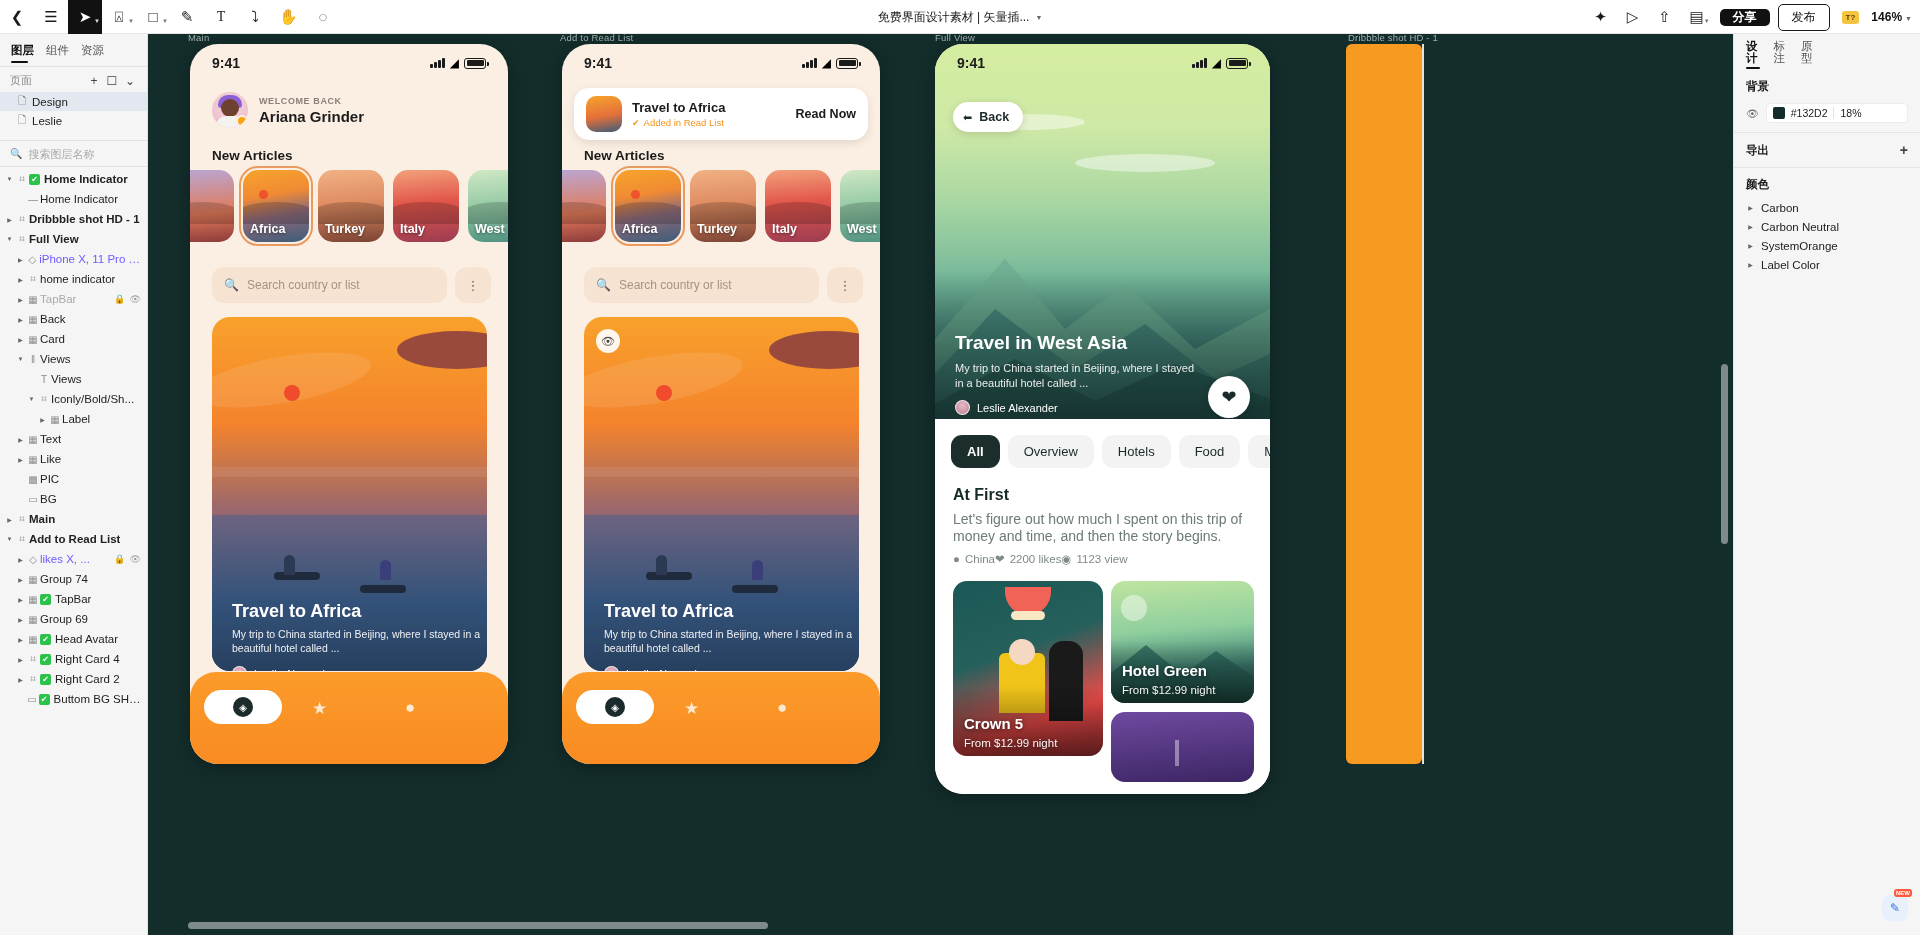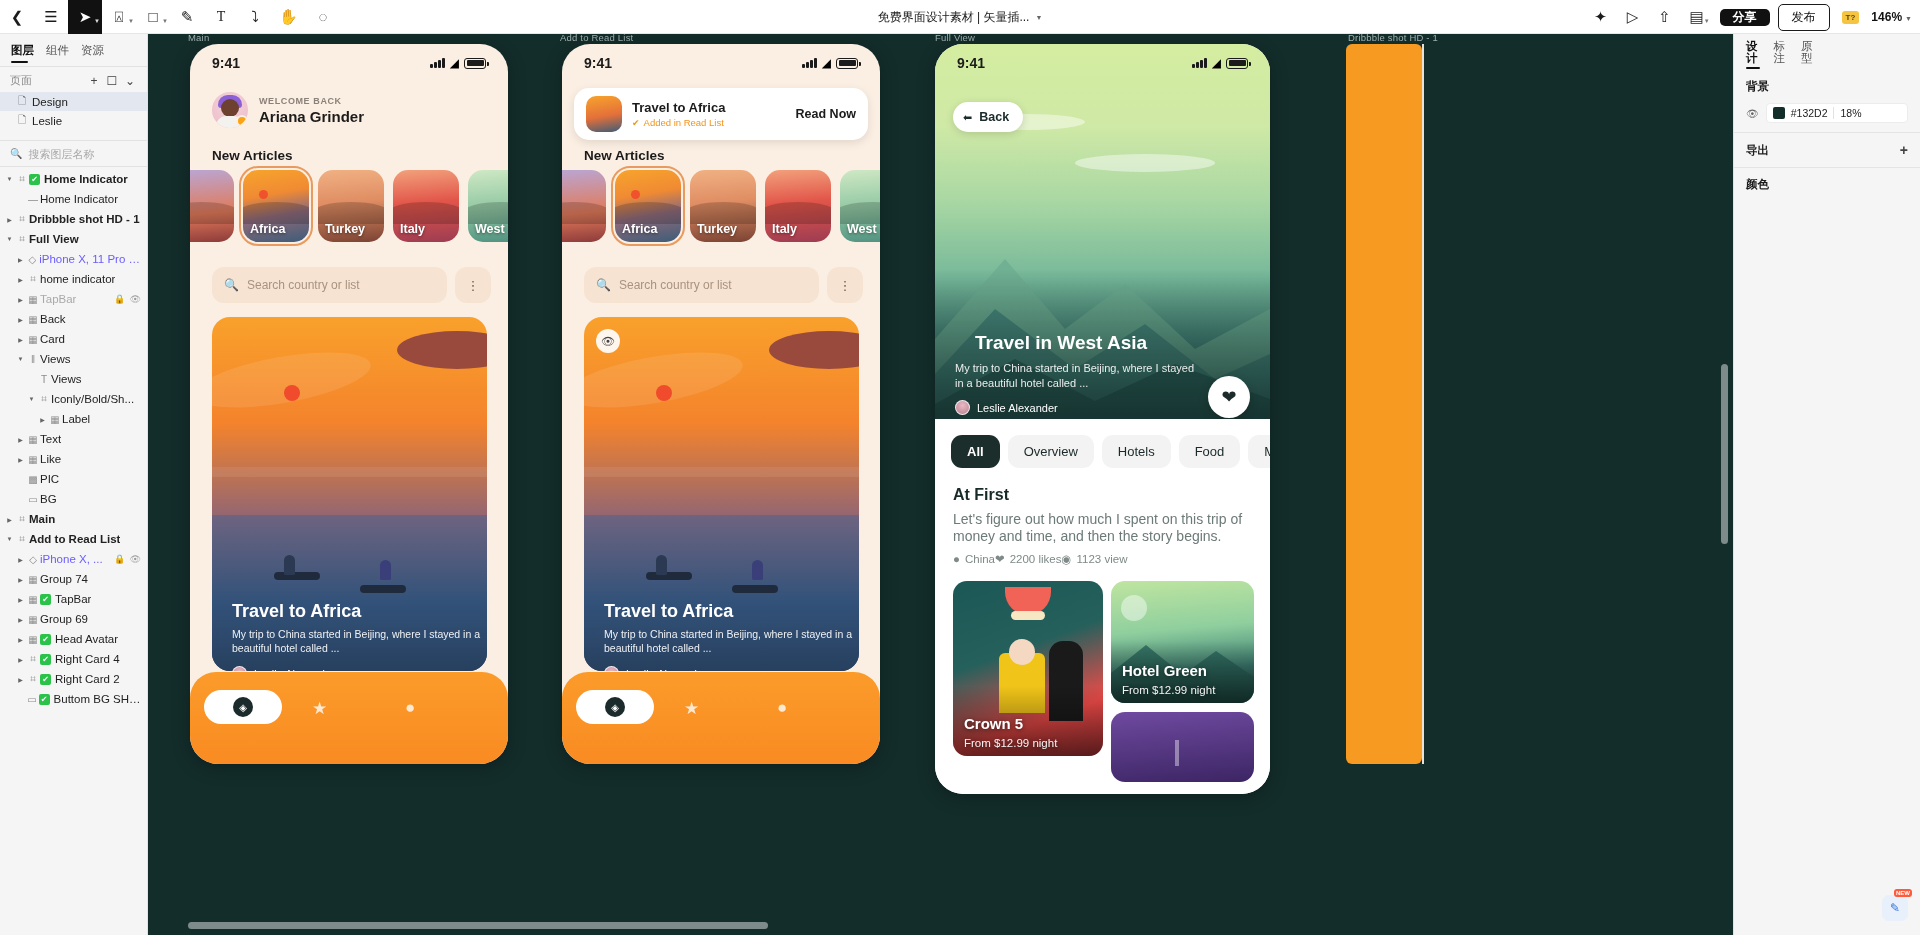--- a/index.html
+++ b/index.html
@@ -495,21 +495,21 @@
           <span class="lr-label bold">Main</span>
         </div>
         <div class="layer-row" style="padding-left: 4px;">
           <span class="lr-arrow">▼</span>
           <span class="lr-icon">⌗</span>
           <span class="lr-label bold">Add to Read List</span>
         </div>
         <div class="layer-row" style="padding-left: 15px;">
           <span class="lr-arrow">▶</span>
           <span class="lr-icon">◇</span>
-          <span class="lr-label purple">iPhone X, ...</span>
+          <span class="lr-label purple">likes X, ...</span>
           <span class="lr-sp"></span>
           <span class="lr-act">🔒</span>
           <span class="lr-act">👁</span>
         </div>
         <div class="layer-row" style="padding-left: 15px;">
           <span class="lr-arrow">▶</span>
           <span class="lr-icon">▦</span>
           <span class="lr-label">Group 74</span>
         </div>
         <div class="layer-row" style="padding-left: 15px;">
@@ -769,21 +769,21 @@
             <span class="bat"></span>
           </span>
         </div>
 
         <div class="back-pill">
           <span class="ar">⬅</span>
           <span class="lbl">Back</span>
         </div>
 
         <div style="position:absolute;left:20px;top:288px;width:250px;">
-          <div style="font-size:19px;font-weight:bold;color:#fff;margin-left:20px;">Travel in West Asia</div>
+          <div style="font-size:19px;font-weight:bold;color:#fff;">Travel in West Asia</div>
           <div style="font-size:11px;line-height:15px;color:rgba(255,255,255,.9);margin-top:7px;">My trip to China started in Beijing, where I stayed in a beautiful hotel called ...</div>
           <div style="display:flex;align-items:center;gap:7px;margin-top:9px;">
             <span class="mini-av"></span>
             <span style="font-size:11px;color:#fff;">Leslie Alexander</span>
           </div>
         </div>
 
         <div class="heart-fab" style="top:332px;">
           <span>❤</span>
         </div>
@@ -873,20 +873,38 @@
         <span>导出</span>
         <span class="sp"></span>
         <span class="plus">+</span>
       </div>
     </div>
 
     <div class="rp-sec" style="border-bottom:none;">
       <div class="rp-sec-hd">
         <span>颜色</span>
       </div>
+      <div style="margin-top:6px;" id="color-list">
+          <div class="color-item">
+            <span class="ar">▶</span>
+            <span>Carbon</span>
+          </div>
+          <div class="color-item">
+            <span class="ar">▶</span>
+            <span>Carbon Neutral</span>
+          </div>
+          <div class="color-item">
+            <span class="ar">▶</span>
+            <span>SystemOrange</span>
+          </div>
+          <div class="color-item">
+            <span class="ar">▶</span>
+            <span>Label Color</span>
+          </div>
+        </div>
     </div>
 
     <div class="fab-new">
       ✎<span class="nw">NEW</span>
     </div>
   </div>
 
 </div>
 
 </body></html>

